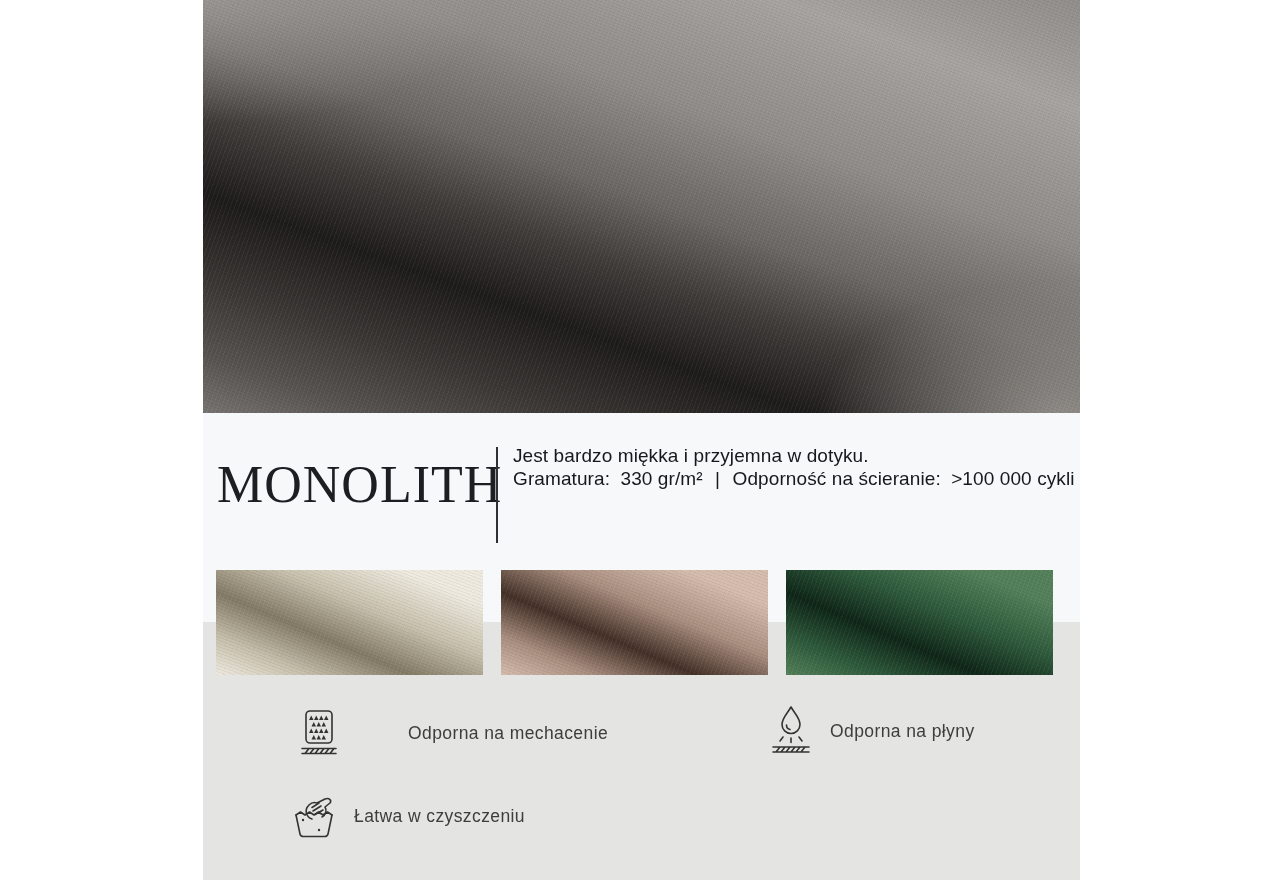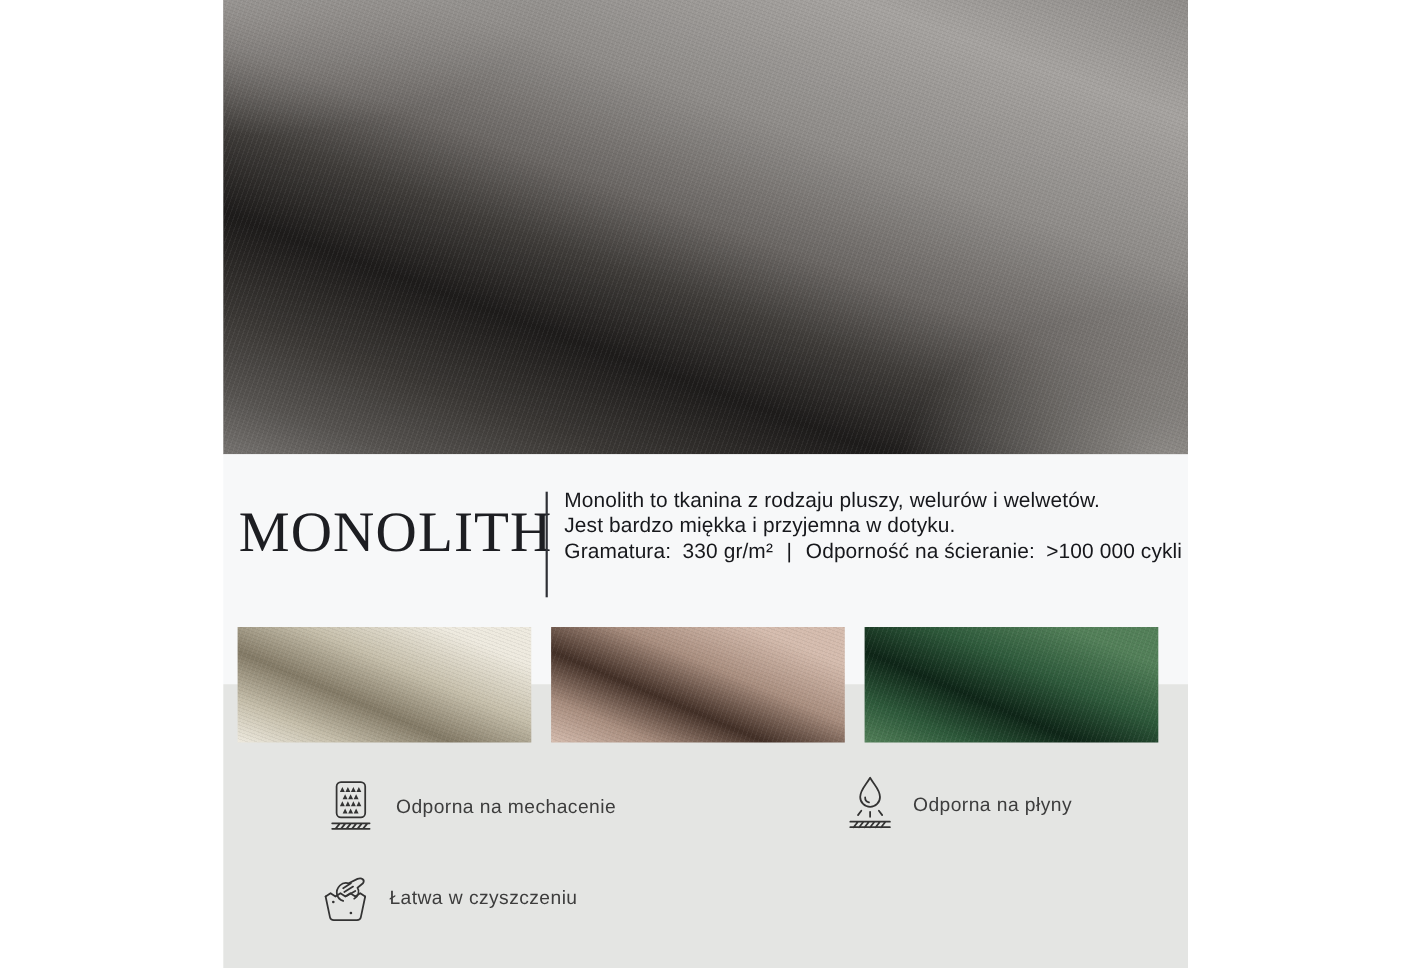--- a/index.html
+++ b/index.html
@@ -46,39 +46,38 @@
     background:linear-gradient(203deg, var(--light) 0%, var(--light) 16%, var(--mid) 40%, var(--dark) 62%, var(--mid) 82%, var(--light) 100%);
   }
   .swatch.s1{left:216px;}
   .swatch.s2{left:501px;}
   .swatch.s3{left:786px;}
 
   
   .feature{position:absolute;display:flex;align-items:center;color:#3d3d3d;}
   .feature .label{font-size:17.5px;letter-spacing:.4px;margin-left:14px;}
   .feature .icon{width:50px;height:52px;display:inline-flex;align-items:center;justify-content:center;}
-  .f1{left:296px;top:707px;}
+  .f1{left:296px;top:707px;gap:48px;}
   .f2{left:766px;top:705px;}
   .f3{left:290px;top:790px;}
   .f4{left:768px;top:793px;}
   .icon svg{display:block;}
   .icon path,.icon line,.icon rect,.icon circle{vector-effect:non-scaling-stroke;}
 </style>
 </head>
 <body>
 
 <div class="page">
 
   <div class="hero fabric-tex" style="--light: #a6a3a0; --mid: #767370; --dark: #1d1b1a;"></div>
 
   <section class="info">
     <h1 class="title">MONOLITH</h1>
     <div class="vdivider"></div>
     <div class="desc">
-      <div class="line">Monolith to tkanina z rodzaju pluszy, welurów i welwetów.</div>
       <div class="line">Jest bardzo miękka i przyjemna w dotyku.</div>
       <div class="spec-line">
         <span class="sp-r">Gramatura:</span>
         <span class="b">330 gr/m²</span>
         <span class="b sep">|</span>
         <span class="sp-r">Odporność na ścieranie:</span>
         <span class="b">&gt;100 000 cykli</span>
       </div>
     </div>
   </section>

